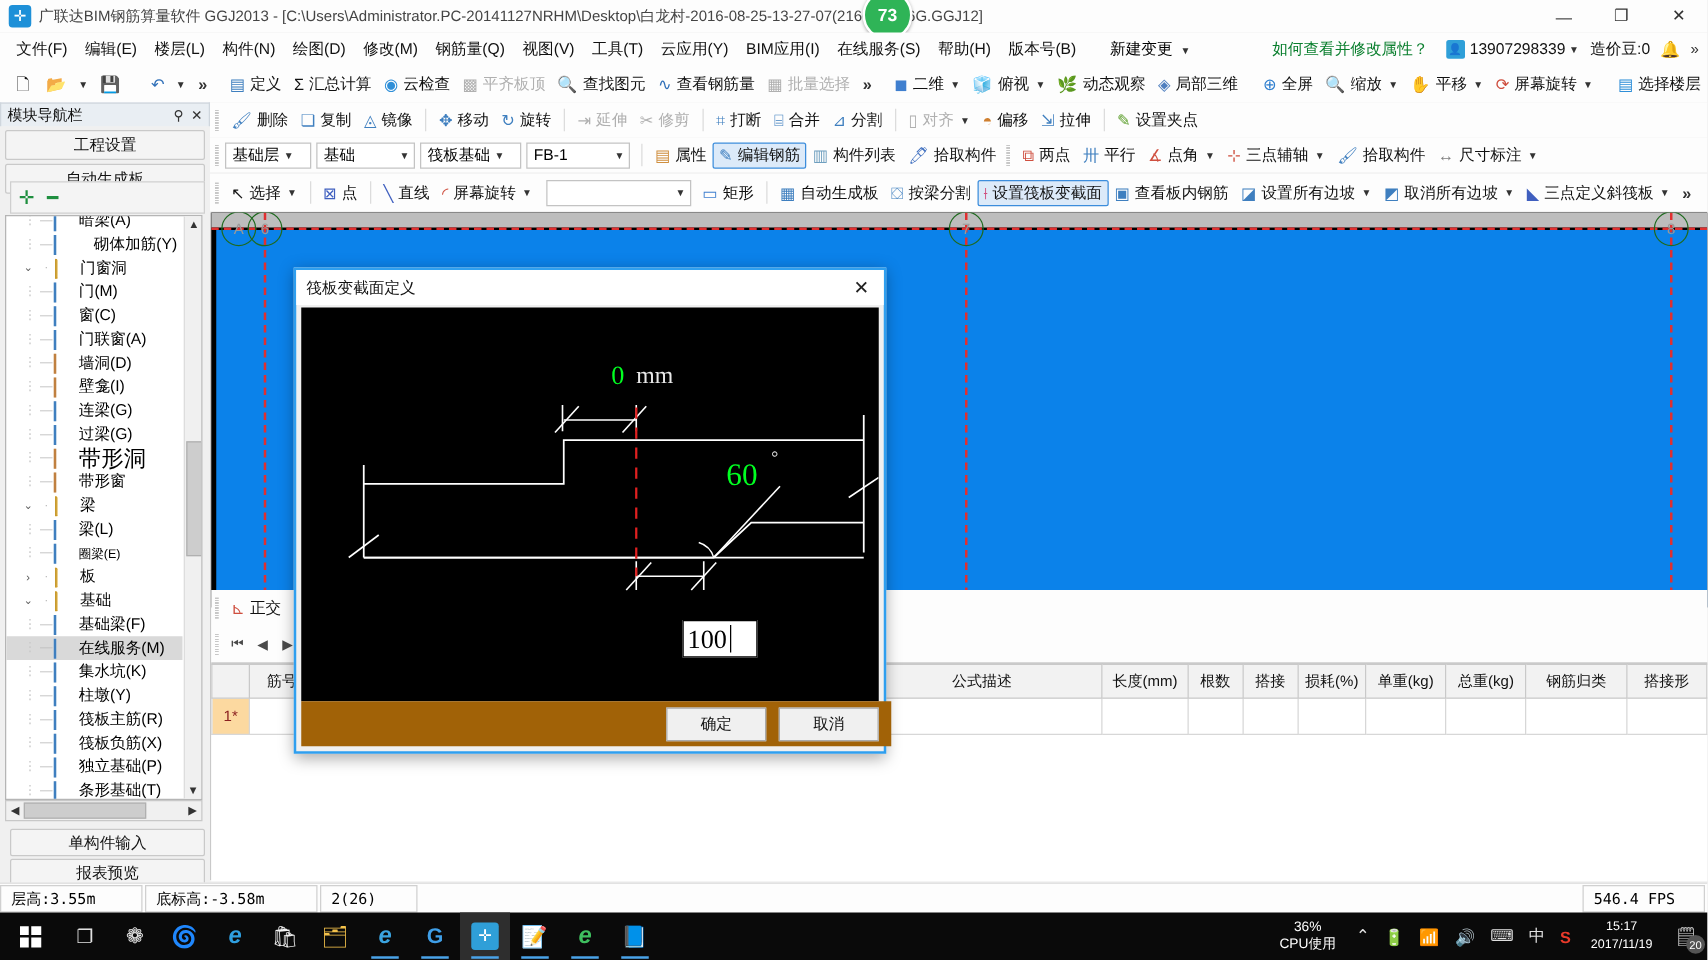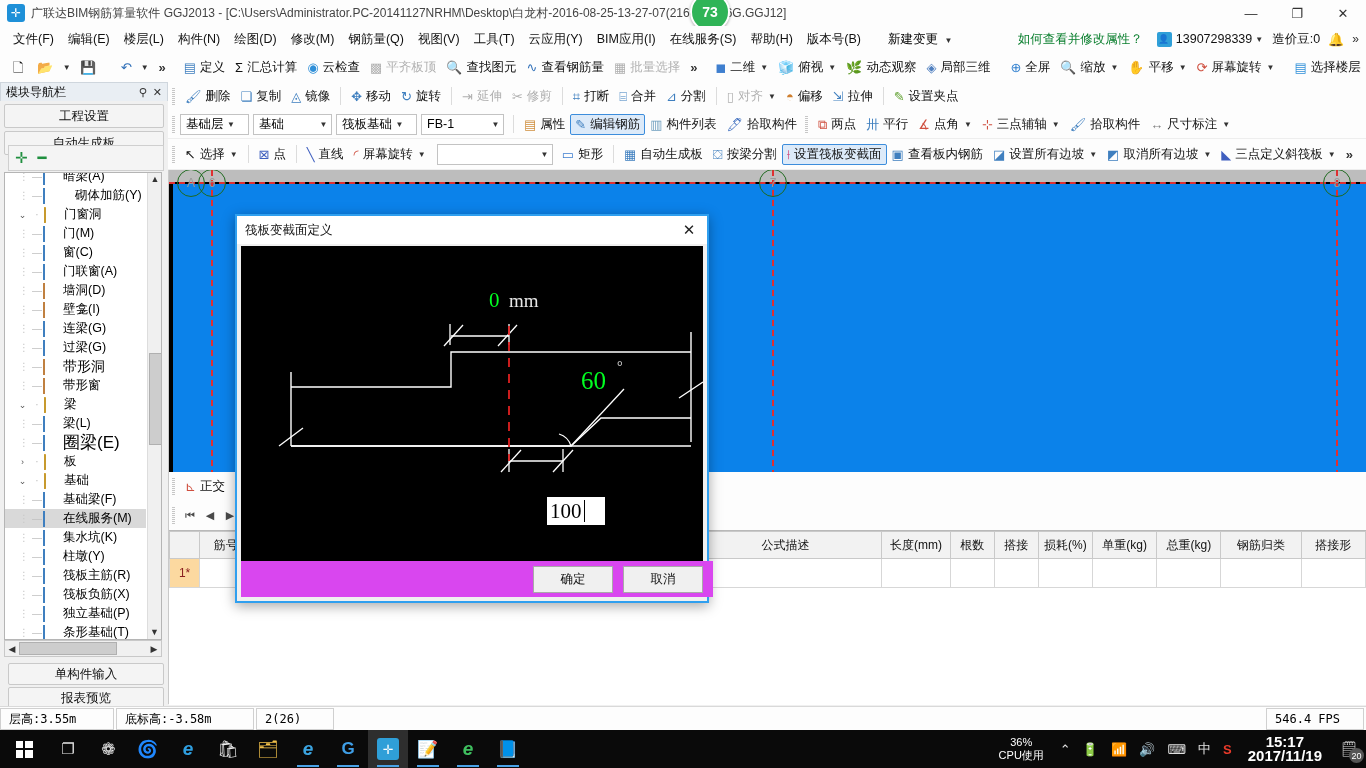--- a/index.html
+++ b/index.html
@@ -122,21 +122,21 @@
   td.rowhdr{background:#fcd9a0;color:#8b2020;text-align:center;font-size:12px;}
 
   
   .dlg{position:absolute;left:235px;top:214px;width:470px;height:385px;background:#f0f0f0;
        border:2px solid #2f9fef;box-shadow:0 3px 12px rgba(0,0,0,.35);}
   .dlg-tb{height:28px;background:#fff;display:flex;align-items:center;padding:0 4px 0 8px;}
   .dlg-title{font-size:12.5px;color:#111;}
   .dlg-x{margin-left:auto;width:28px;height:24px;display:flex;align-items:center;justify-content:center;
          font-size:15px;color:#222;}
   .dlg-body{position:absolute;left:4px;top:30px;width:462px;height:315px;background:#000;overflow:hidden;}
-  .dlg-foot{position:absolute;left:4px;top:345px;width:462px;height:36px;background:#d946ef;
+  .dlg-foot{position:absolute;left:4px;top:345px;width:462px;height:36px;background:#a16207;
             display:flex;align-items:center;justify-content:flex-end;gap:10px;padding-right:10px;}
   .dlgbtn{width:78px;height:25px;background:#f0f0f0;border:1px solid #a9a9a9;font-size:12.5px;
           display:flex;align-items:center;justify-content:center;color:#111;}
   .dimlabel{position:absolute;color:#00ff21;font-family:"Liberation Serif","DejaVu Serif",serif;font-size:21px;}
   .unitlabel{position:absolute;color:#e8e8e8;font-family:"Liberation Serif","DejaVu Serif",serif;font-size:19px;}
   .editbox{position:absolute;background:#fff;border:1px solid #000;height:28px;width:55px;
            font-family:"Liberation Serif","DejaVu Serif",serif;font-size:21px;color:#000;
            display:flex;align-items:center;padding-left:3px;}
   .caretbar{width:1px;height:22px;background:#000;margin-left:2px;}
   .note{position:absolute;left:8px;top:264px;color:#fff;font-size:22px;white-space:nowrap;
@@ -163,22 +163,22 @@
   .search-ph{color:#b5b5b5;font-size:12.5px;font-family:"Liberation Sans",sans-serif;}
   .mic{margin-left:auto;color:#cfcfcf;font-size:14px;}
   .tbicon{width:40px;height:38px;display:flex;align-items:center;justify-content:center;
           font-size:17px;position:relative;}
   .tbicon.active{background:#2e2e2e;}
   .tbicon .und{position:absolute;bottom:1px;left:9px;width:22px;height:2px;background:#4aa3e8;}
   .tray{margin-left:auto;display:flex;align-items:center;height:38px;color:#e8e8e8;}
   .cpu{font-size:11px;color:#fff;text-align:center;line-height:13px;padding:0 10px;
        font-family:"Liberation Sans",sans-serif;}
   .trayico{padding:0 6px;font-size:13px;color:#e0e0e0;}
-  .clock{font-size:15px;color:#fff;text-align:center;line-height:14px;padding:0 10px;
-         font-family:"Liberation Sans",sans-serif;font-weight:bold;}
+  .clock{font-size:10px;color:#fff;text-align:center;line-height:14px;padding:0 10px;
+         font-family:"Liberation Sans",sans-serif;}
   .notif{width:34px;height:38px;display:flex;align-items:center;justify-content:center;position:relative;color:#ddd;}
   .notif .cnt{position:absolute;right:2px;bottom:5px;width:15px;height:15px;border-radius:50%;
               background:#555;color:#fff;font-size:9px;display:flex;align-items:center;justify-content:center;}
 </style>
 </head>
 <body>
 
 <div class="app">
 
   <div class="titlebar">
@@ -606,21 +606,21 @@
           <span class="tdots" style="color: rgb(200, 200, 200);">⋮</span>
           <span style="width: 12px; display: inline-block; color: rgb(192, 192, 192); font-size: 10px; text-align: center;">—</span>
           <span class="ico"><span class="sqico"></span></span>
           <span style="font-size: 12.5px;">过梁(G)</span>
         </div>
         <div class="tnode">
           <span style="width: 10px; display: inline-block;"></span>
           <span class="tdots" style="color: rgb(200, 200, 200);">⋮</span>
           <span style="width: 12px; display: inline-block; color: rgb(192, 192, 192); font-size: 10px; text-align: center;">—</span>
           <span class="ico"><span class="sqico or"></span></span>
-          <span style="font-size: 14px;">带形洞</span>
+          <span style="font-size: 18px;">带形洞</span>
         </div>
         <div class="tnode">
           <span style="width: 10px; display: inline-block;"></span>
           <span class="tdots" style="color: rgb(200, 200, 200);">⋮</span>
           <span style="width: 12px; display: inline-block; color: rgb(192, 192, 192); font-size: 10px; text-align: center;">—</span>
           <span class="ico"><span class="sqico or"></span></span>
           <span style="font-size: 12.5px;">带形窗</span>
         </div>
         <div class="tnode">
           <span></span>
@@ -635,21 +635,21 @@
           <span class="tdots" style="color: rgb(200, 200, 200);">⋮</span>
           <span style="width: 12px; display: inline-block; color: rgb(192, 192, 192); font-size: 10px; text-align: center;">—</span>
           <span class="ico"><span class="sqico"></span></span>
           <span style="font-size: 12.5px;">梁(L)</span>
         </div>
         <div class="tnode">
           <span style="width: 10px; display: inline-block;"></span>
           <span class="tdots" style="color: rgb(200, 200, 200);">⋮</span>
           <span style="width: 12px; display: inline-block; color: rgb(192, 192, 192); font-size: 10px; text-align: center;">—</span>
           <span class="ico"><span class="sqico"></span></span>
-          <span style="font-size: 17px;">圈梁(E)</span>
+          <span style="font-size: 10px;">圈梁(E)</span>
         </div>
         <div class="tnode">
           <span></span>
           <span style="width: 8px; display: inline-block;"></span>
           <span class="tw">›</span>
           <span class="tdots">·</span>
           <span class="ico"><span class="folder"></span></span>
           <span style="font-size: 12.5px;">板</span>
         </div>
         <div class="tnode">

